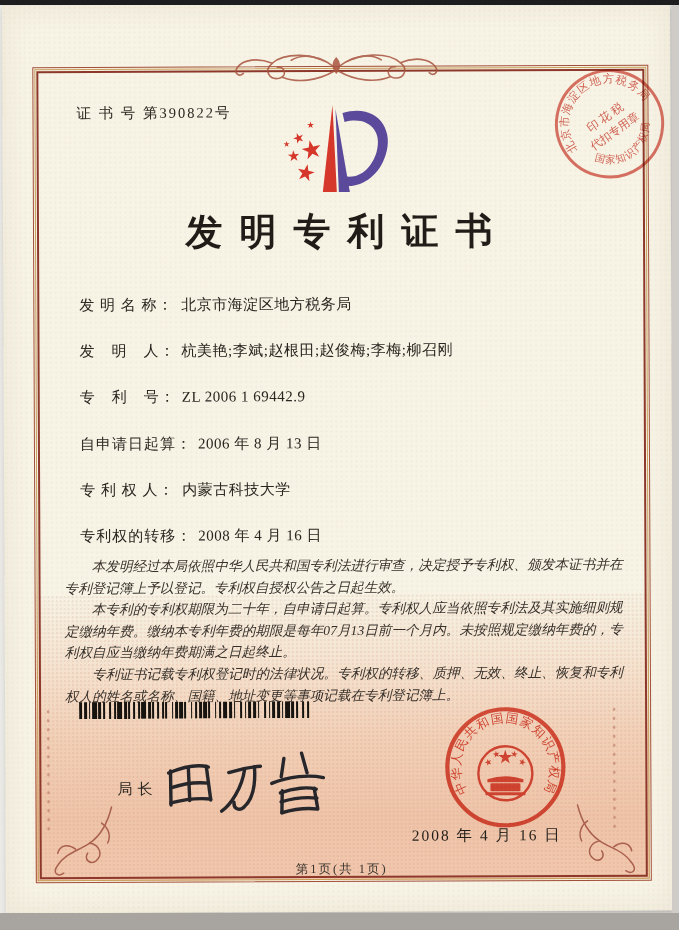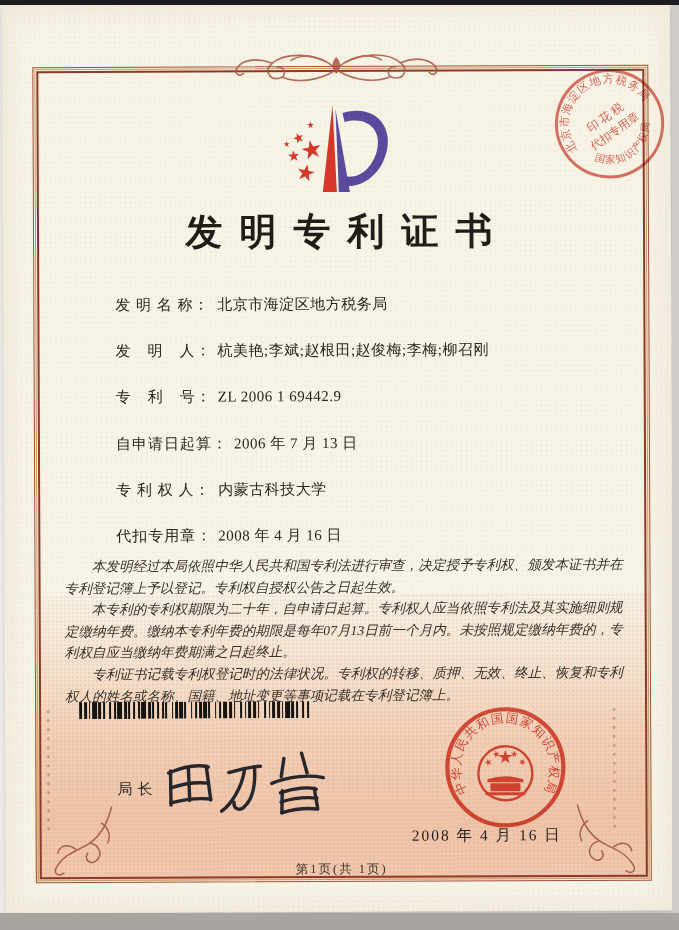--- a/index.html
+++ b/index.html
@@ -40,21 +40,21 @@
   .top-ornament{position:absolute;left:50%;top:44px;transform:translateX(-50%);z-index:3;}
   .cert-number{position:absolute;left:74px;top:99px;font-size:14.5px;letter-spacing:2px;color:#2c2620;z-index:4;}
   .logo{position:absolute;left:268px;top:92px;z-index:4;}
   .tax-stamp{position:absolute;left:548px;top:62px;z-index:12;mix-blend-mode:multiply;opacity:.92;}
   .doc-title{
     position:absolute;left:0;top:203px;width:672px;text-align:center;
     font-size:37px;font-weight:bold;letter-spacing:17px;text-indent:17px;
     color:#211c17;z-index:4;
   }
   .field-row{position:absolute;left:76px;width:540px;font-size:15px;color:#2b2520;z-index:4;white-space:nowrap;}
-  .flabel{display:inline-block;min-width:96px;letter-spacing:1px;margin-left:36px;}
+  .flabel{display:inline-block;min-width:96px;letter-spacing:1px;}
   .fvalue{margin-left:6px;letter-spacing:.5px;}
   .body-text{
     position:absolute;left:60px;top:551px;width:558px;z-index:4;
     font-size:13.6px;line-height:21.6px;color:#37302a;text-align:justify;
     font-style:italic;
   }
   .body-text p{margin:0;text-indent:2em;}
   .barcode{position:absolute;left:74px;top:697px;width:326px;height:17px;z-index:5;display:flex;align-items:stretch;overflow:hidden;}
   .barcode .b{height:100%;}
   .commissioner{position:absolute;left:112px;top:775px;font-size:15px;letter-spacing:5px;color:#2b2520;z-index:6;}
@@ -93,20 +93,21 @@
         <path d="M113,19 C 93,3 62,5 51,15 C 42,22 48,32 58,30 C 66,28 64,18 56,19"></path>
         <path d="M113,23 C 96,33 76,35 61,29"></path>
         <path d="M51,15 C 37,9 22,11 16,19 C 12,25 18,29 22,25"></path>
         <path d="M70,12 C 78,7 90,7 98,11"></path>
       </g>
       <use href="#halfL" transform="translate(230,0) scale(-1,1)"></use>
     </g>
     <path d="M115,9 C 110,14 110,21 115,26 C 120,21 120,14 115,9 Z" fill="#a85440" opacity="0.85"></path>
   </svg>
 
+  <div class="cert-number">证 书 号 第390822号</div>
 
   <svg class="logo" width="160" height="108" viewBox="0 0 160 108">
     <defs>
       <path id="st" d="M0,-1 L0.225,-0.31 L0.951,-0.31 L0.363,0.118 L0.588,0.809 L0,0.382 L-0.588,0.809 L-0.363,0.118 L-0.951,-0.31 L-0.225,-0.31 Z"></path>
     </defs>
     <g fill="#d6372b">
       <use href="#st" transform="translate(41,54) scale(10) rotate(-12)"></use>
       <use href="#st" transform="translate(35,77) scale(9) rotate(12)"></use>
       <use href="#st" transform="translate(23,60) scale(6) rotate(-5)"></use>
       <use href="#st" transform="translate(28,42) scale(5.5) rotate(-20)"></use>
@@ -141,27 +142,27 @@
   <div class="field-row" style="top:291px">
     <span class="flabel">发 明 名 称：</span><span class="fvalue">北京市海淀区地方税务局</span>
   </div>
   <div class="field-row" style="top:337px">
     <span class="flabel">发　明　人：</span><span class="fvalue">杭美艳;李斌;赵根田;赵俊梅;李梅;柳召刚</span>
   </div>
   <div class="field-row" style="top:383px">
     <span class="flabel">专　利　号：</span><span class="fvalue">ZL 2006 1 69442.9</span>
   </div>
   <div class="field-row" style="top:430px">
-    <span class="flabel">自申请日起算：</span><span class="fvalue">2006 年 7 月 13 日</span>
+    <span class="flabel">自申请日起算：</span><span class="fvalue">2006 年 8 月 13 日</span>
   </div>
   <div class="field-row" style="top:476px">
     <span class="flabel">专 利 权 人：</span><span class="fvalue">内蒙古科技大学</span>
   </div>
   <div class="field-row" style="top:522px">
-    <span class="flabel">代扣专用章：</span><span class="fvalue">2008 年 4 月 16 日</span>
+    <span class="flabel">专利权的转移：</span><span class="fvalue">2008 年 4 月 16 日</span>
   </div>
 
   <div class="body-text">
     <p>本发明经过本局依照中华人民共和国专利法进行审查，决定授予专利权、颁发本证书并在专利登记簿上予以登记。专利权自授权公告之日起生效。</p>
     <p>本专利的专利权期限为二十年，自申请日起算。专利权人应当依照专利法及其实施细则规定缴纳年费。缴纳本专利年费的期限是每年07月13日前一个月内。未按照规定缴纳年费的，专利权自应当缴纳年费期满之日起终止。</p>
     <p>专利证书记载专利权登记时的法律状况。专利权的转移、质押、无效、终止、恢复和专利权人的姓名或名称、国籍、地址变更等事项记载在专利登记簿上。</p>
   </div>
 
   <div class="barcode" id="barcode">
       <div class="b" style="width: 3.2px; flex: 0 0 auto; background: rgb(23, 20, 15);"></div>

